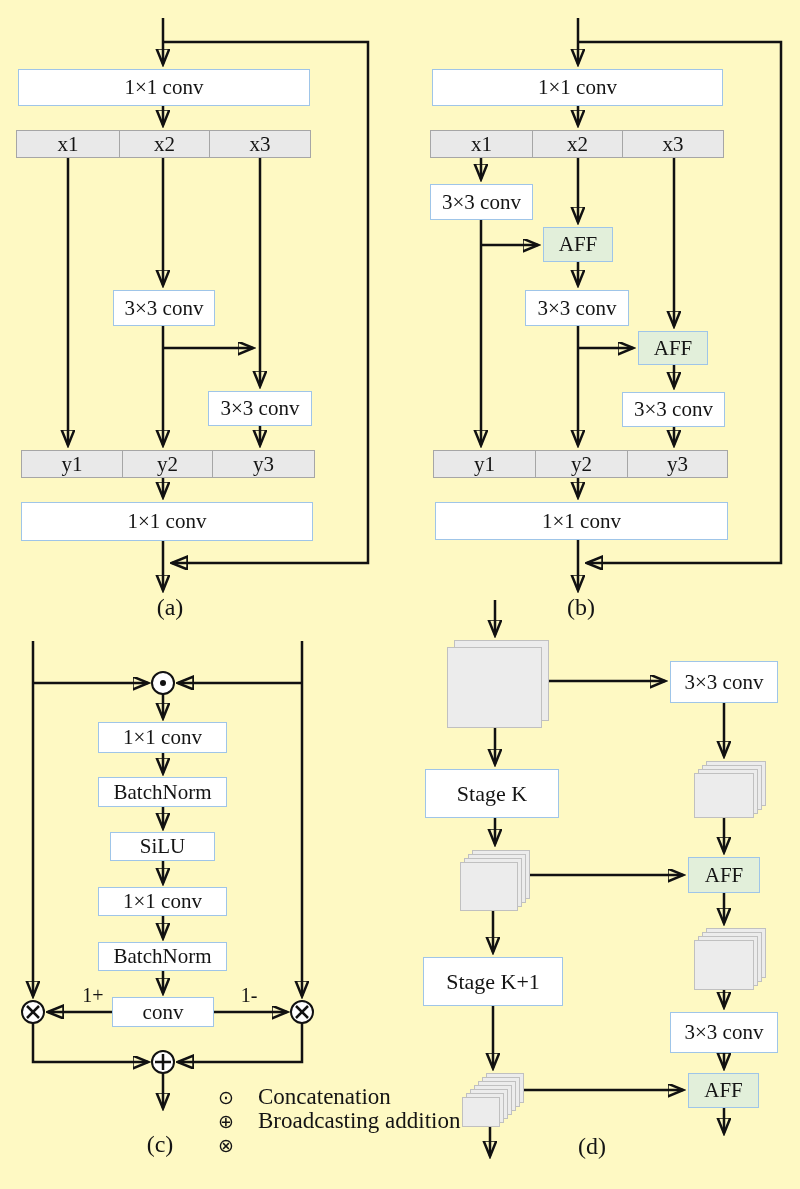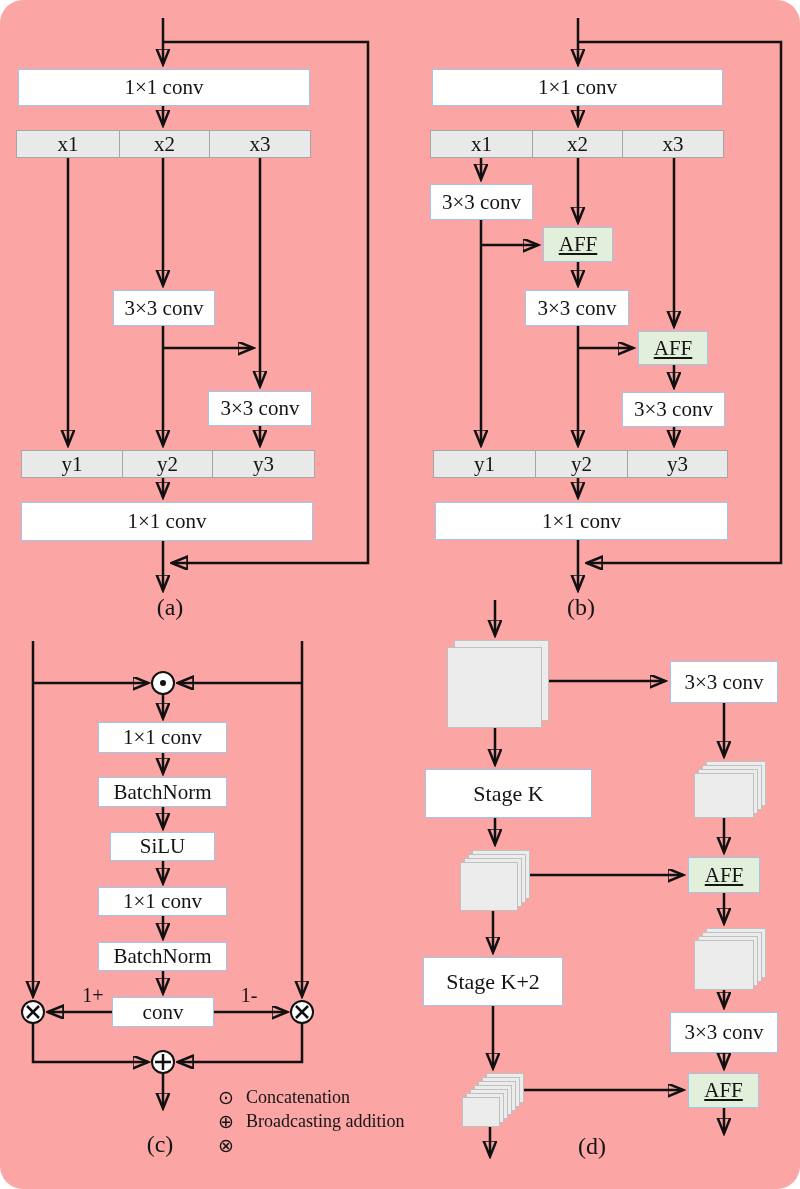--- a/index.html
+++ b/index.html
@@ -6,32 +6,32 @@
     --box-border-blue:#9fc5e8;
     --aff-fill:#e2efda;
     --split-row-fill:#e9e9e9;
     --split-row-border:#a6a6a6;
     --feature-map-fill:#ececec;
     --feature-map-border:#c0c0c0;
     --line-color:#111111;
   }
   html,body{margin:0;padding:0;background:#ffffff;}
   .canvas{
-    position:relative;width:800px;height:1189px;background:#fca5a5;
-    font-family:"Liberation Serif","DejaVu Serif",serif;color:#141414;overflow:hidden;border-radius:23px;
+    position:relative;width:800px;height:1189px;background:#fef9c3;
+    font-family:"Liberation Serif","DejaVu Serif",serif;color:#141414;overflow:hidden;
   }
   svg.wires{position:absolute;left:0;top:0;width:800px;height:1189px;}
   svg.wires path{stroke:var(--line-color);stroke-width:2.5;fill:none;}
   .box{
     position:absolute;box-sizing:border-box;background:#ffffff;
     border:1.5px solid var(--box-border-blue);
     display:flex;align-items:center;justify-content:center;
     font-size:21px;line-height:1;
   }
-  .aff{background:var(--aff-fill);text-decoration:underline;}
+  .aff{background:var(--aff-fill);}
   .srow{
     position:absolute;box-sizing:border-box;display:flex;
     background:var(--split-row-fill);border:1.5px solid var(--split-row-border);
   }
   .srow .cell{
     box-sizing:border-box;display:flex;align-items:center;justify-content:center;
     font-size:21px;border-right:1.5px solid var(--split-row-border);
   }
   .srow .cell:last-child{border-right:none;flex:1;font-family:Liberation Serif, serif;}
   .cap{position:absolute;font-size:24px;text-align:center;width:60px;}
@@ -39,21 +39,21 @@
   .stack{position:absolute;}
   .layer{
     position:absolute;box-sizing:border-box;
     background:var(--feature-map-fill);border:1.4px solid var(--feature-map-border);
   }
   .legend-row{position:absolute;display:flex;align-items:center;height:24px;}
   .legend-sym{
     font-family:"DejaVu Sans",sans-serif;font-size:19px;width:24px;text-align:center;
     flex:none;line-height:1;
   }
-  .legend-label{font-size:18px;margin-left:8px;white-space:nowrap;}
+  .legend-label{font-size:23px;margin-left:20px;white-space:nowrap;}
 </style>
 </head>
 <body>
 
 <div class="canvas">
 
   <svg class="wires" viewBox="0 0 800 1189" xmlns="http://www.w3.org/2000/svg">
     <defs>
       <marker id="ah" markerUnits="userSpaceOnUse" markerWidth="18" markerHeight="15" refX="15.5" refY="6.5" orient="auto">
         <path d="M0,0 L16,6.5 L0,13 Z" fill="#111111" stroke="none"></path>
@@ -215,21 +215,21 @@
     <span class="legend-sym">⊗</span>
   </div>
 
   <div class="stack" style="left:447px;top:640px;width:102px;height:88px;">
     <div class="layer" style="left:7px;top:0;width:95px;height:81px;"></div>
     <div class="layer" style="left:0;top:7px;width:95px;height:81px;"></div>
   </div>
 
   <div class="box" style="left:670px;top:661px;width:108px;height:42px;">3×3 conv</div>
 
-  <div class="box" style="left:425px;top:769px;width:167px;height:49px;font-size:22px;">Stage K</div>
+  <div class="box" style="left:425px;top:769px;width:134px;height:49px;font-size:22px;">Stage K</div>
 
   <div class="stack" style="left:694px;top:761px;width:72px;height:57px;">
     <div class="layer" style="left:12px;top:0;width:60px;height:45px;"></div>
     <div class="layer" style="left:8px;top:4px;width:60px;height:45px;"></div>
     <div class="layer" style="left:4px;top:8px;width:60px;height:45px;"></div>
     <div class="layer" style="left:0;top:12px;width:60px;height:45px;"></div>
   </div>
 
   <div class="stack" style="left:460px;top:850px;width:70px;height:61px;">
     <div class="layer" style="left:12px;top:0;width:58px;height:49px;"></div>
@@ -240,21 +240,21 @@
 
   <div class="box aff" style="left:688px;top:857px;width:72px;height:36px;">AFF</div>
 
   <div class="stack" style="left:694px;top:928px;width:72px;height:62px;">
     <div class="layer" style="left:12px;top:0;width:60px;height:50px;"></div>
     <div class="layer" style="left:8px;top:4px;width:60px;height:50px;"></div>
     <div class="layer" style="left:4px;top:8px;width:60px;height:50px;"></div>
     <div class="layer" style="left:0;top:12px;width:60px;height:50px;"></div>
   </div>
 
-  <div class="box" style="left:423px;top:957px;width:140px;height:49px;font-size:22px;">Stage K+2</div>
+  <div class="box" style="left:423px;top:957px;width:140px;height:49px;font-size:22px;">Stage K+1</div>
 
   <div class="box" style="left:670px;top:1012px;width:108px;height:41px;">3×3 conv</div>
 
   <div class="box aff" style="left:688px;top:1073px;width:71px;height:35px;">AFF</div>
 
   <div class="stack" style="left:462px;top:1073px;width:62px;height:54px;">
     <div class="layer" style="left:24px;top:0;width:38px;height:30px;"></div>
     <div class="layer" style="left:20px;top:4px;width:38px;height:30px;"></div>
     <div class="layer" style="left:16px;top:8px;width:38px;height:30px;"></div>
     <div class="layer" style="left:12px;top:12px;width:38px;height:30px;"></div>

